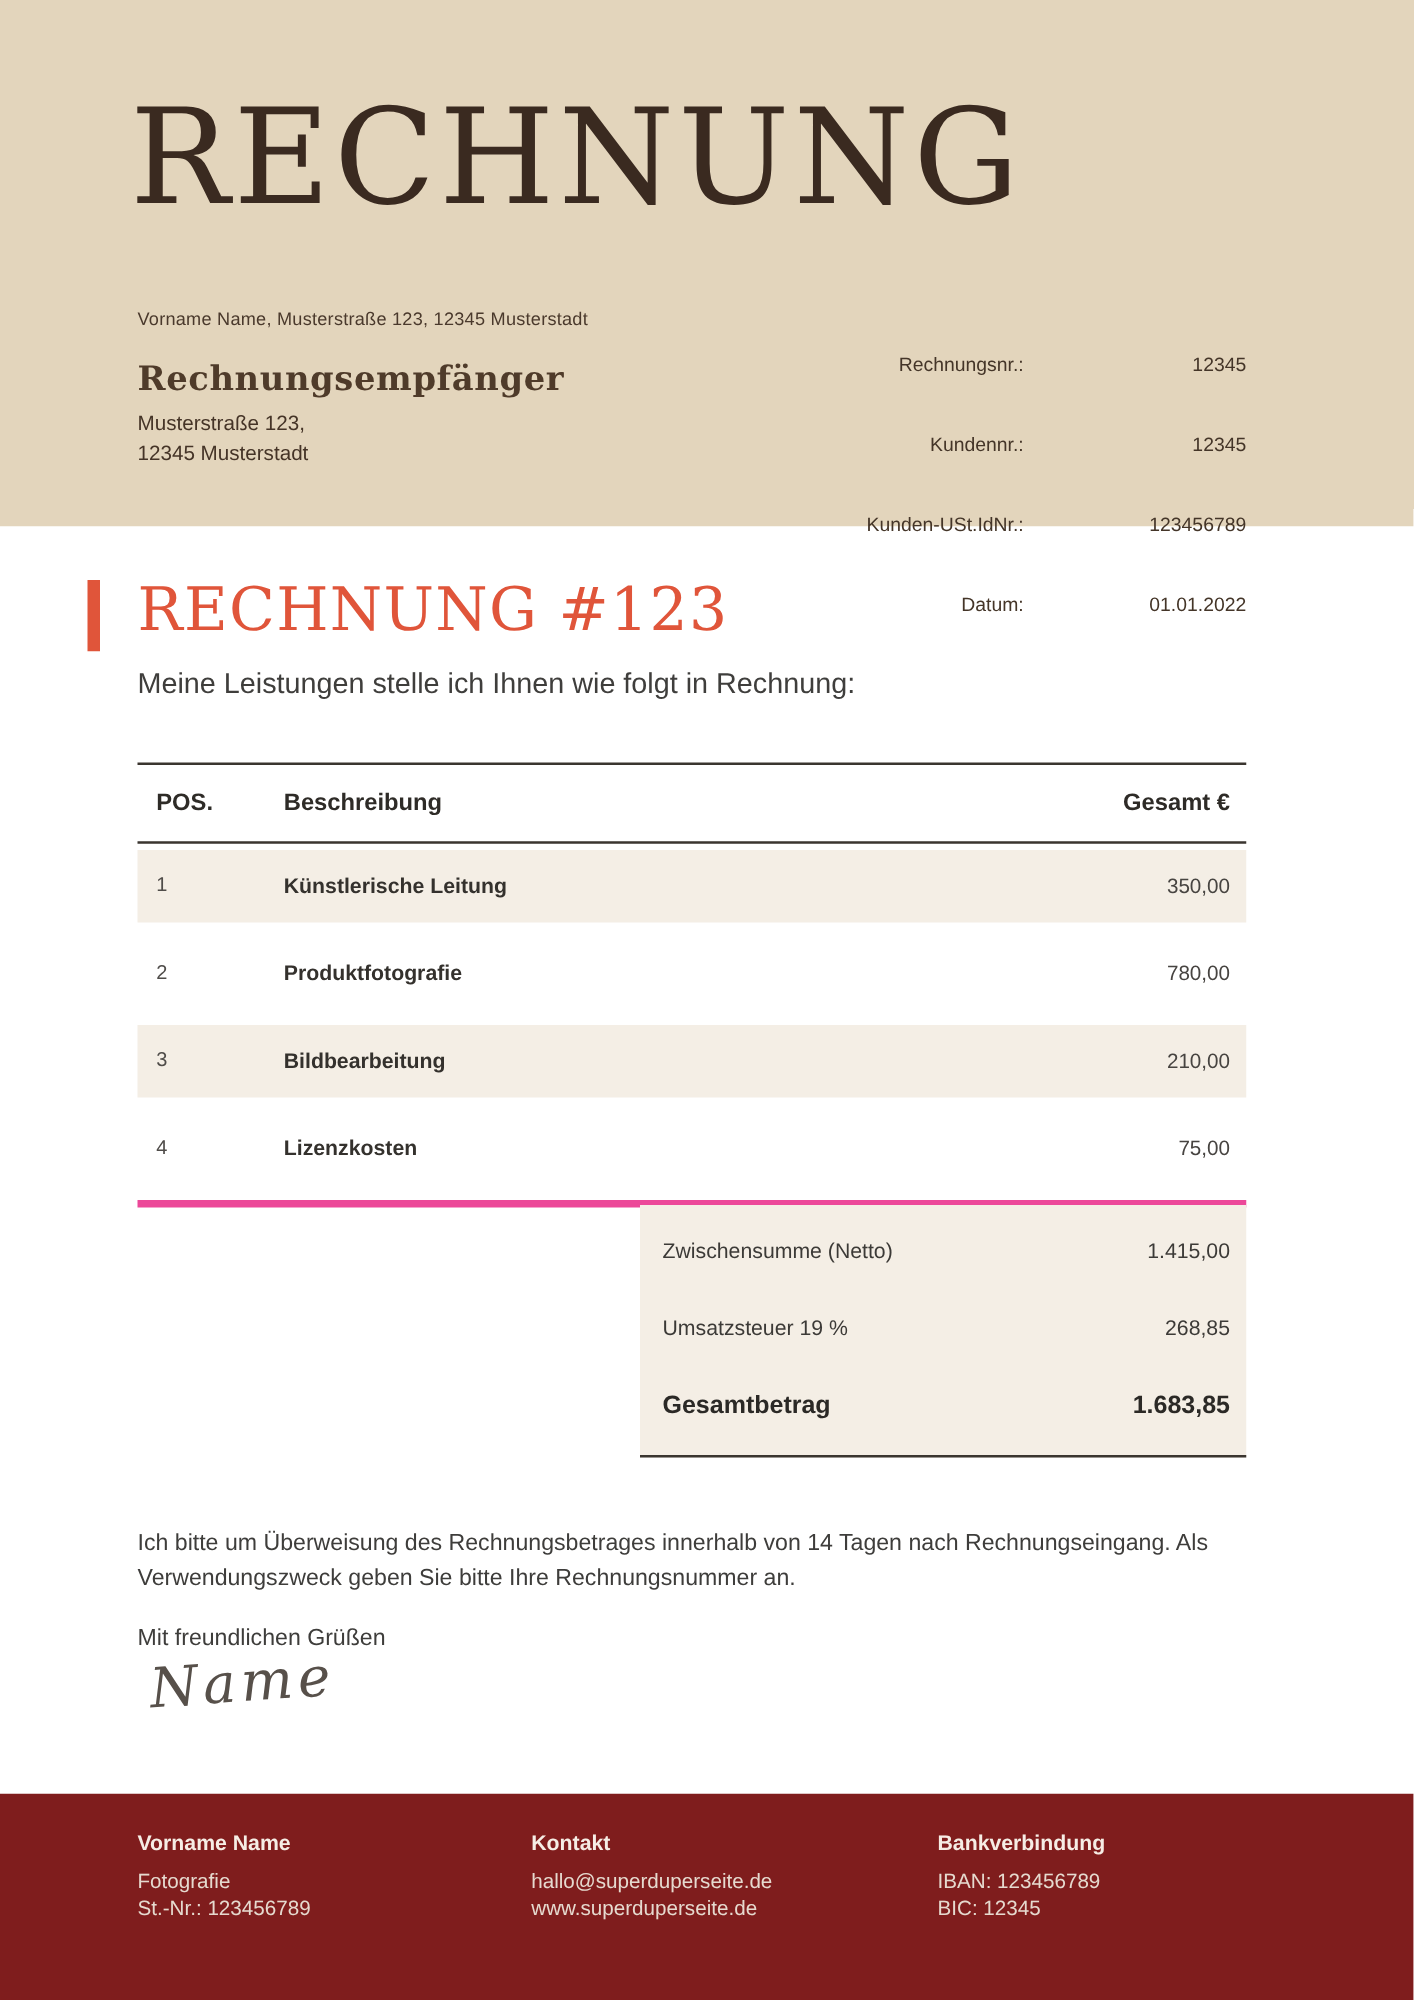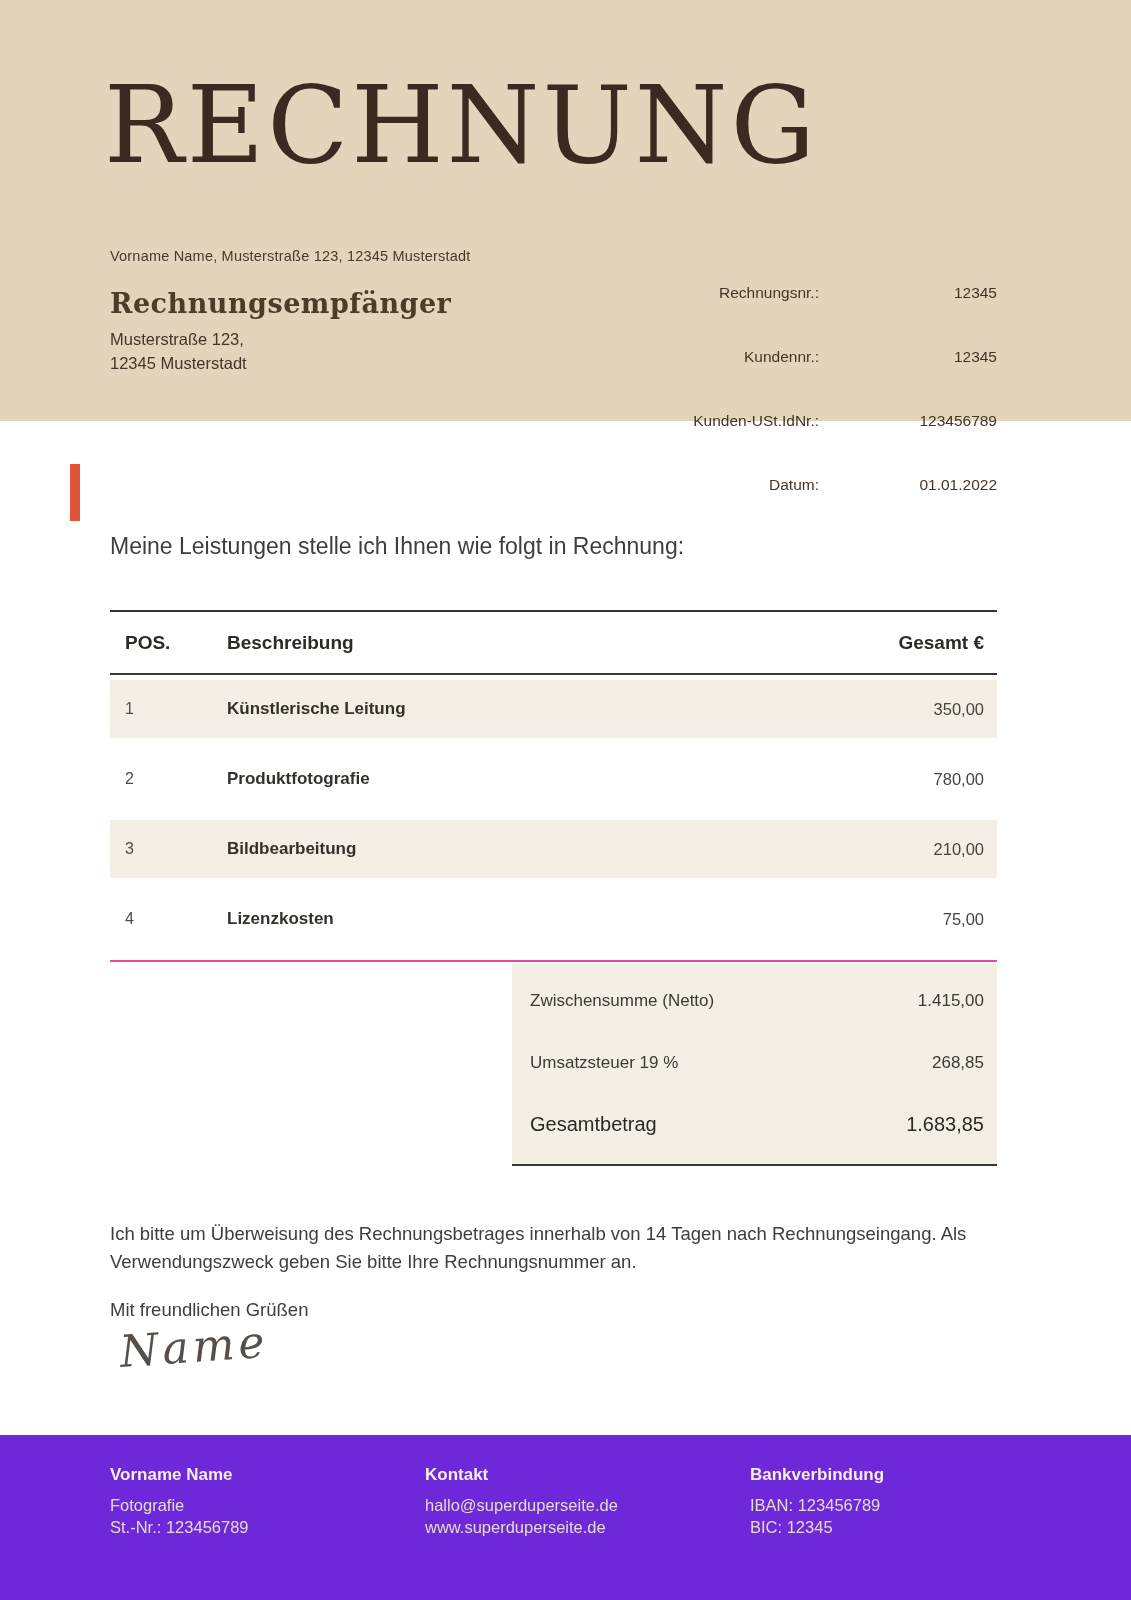--- a/index.html
+++ b/index.html
@@ -53,21 +53,21 @@
     font-size:48px; letter-spacing:1px; color:#e0553a;
   }
   .intro {
     position:absolute; top:533px; left:110px;
     font-size:23px; color:#3f3e3c;
   }
 
   
   .items {
     position:absolute; top:610px; left:110px; width:887px;
-    border-top:2px solid #3a352f; border-bottom:2px solid #ec4899;
+    border-top:2px solid #3a352f; border-bottom:6px solid #ec4899;
     padding-bottom:12px;
   }
   .trow {
     display:grid; grid-template-columns:117px 1fr 170px;
     align-items:center;
   }
   .thead { height:63px; border-bottom:2px solid #3a352f; }
   .thead .c1, .thead .c2, .thead .c3 {
     font-size:19px; font-weight:700; color:#2e2b27;
   }
@@ -84,42 +84,42 @@
   .summary {
     position:absolute; top:964px; left:512px; width:485px; height:202px;
     background:#f4eee5; border-bottom:2px solid #3a352f;
     padding:0 13px 0 18px;
   }
   .srow { display:flex; justify-content:space-between; align-items:baseline; }
   .srow.r1 { padding-top:27px; }
   .srow.r2 { padding-top:42px; }
   .srow.r3 { padding-top:40px; }
   .srow .sl, .srow .sv { font-size:17px; color:#3c3a37; }
-  .srow.r3 .sl, .srow.r3 .sv { font-size:20px; font-weight:400; color:#2b2926; }
+  .srow.r3 .sl, .srow.r3 .sv { font-size:20px; font-weight:700; color:#2b2926; }
 
   
   .note {
     position:absolute; top:1220px; left:110px; width:892px;
     font-size:18.5px; line-height:28px; color:#3e3d3b;
   }
   .closing {
     position:absolute; top:1299px; left:110px;
     font-size:18.5px; color:#3e3d3b;
   }
   .signature {
     position:absolute; top:1326px; left:120px;
     font-family:"DejaVu Serif", serif; font-style:italic; font-weight:400;
     font-size:44px; letter-spacing:4px; color:#57504a;
     transform:rotate(-4deg); transform-origin:left center;
   }
 
   
   .footer {
     position:absolute; top:1435px; left:0; width:1131px; height:165px;
-    background:#6d28d9;
+    background:#7f1d1d;
   }
   .fcol { position:absolute; top:30px; }
   .fcol.f1 { left:110px; }
   .fcol.f2 { left:425px; }
   .fcol.f3 { left:750px; }
   .fhead { font-size:17px; font-weight:700; color:#f6ede5; margin-bottom:9px; }
   .fline { font-size:16.5px; color:#e6dacf; line-height:22px; }
 </style>
 </head>
 <body>
@@ -139,20 +139,21 @@
       <div class="lbl">Kundennr.:</div>
       <div class="val">12345</div>
       <div class="lbl">Kunden-USt.IdNr.:</div>
       <div class="val">123456789</div>
       <div class="lbl">Datum:</div>
       <div class="val">01.01.2022</div>
     </div>
   </div>
 
   <div class="accent-bar"></div>
+  <div class="inv-title">RECHNUNG #123</div>
   <div class="intro">Meine Leistungen stelle ich Ihnen wie folgt in Rechnung:</div>
 
   <div class="items">
     <div class="trow thead">
       <div class="c1">POS.</div>
       <div class="c2">Beschreibung</div>
       <div class="c3">Gesamt €</div>
     </div>
 
     <div class="trow item alt">

